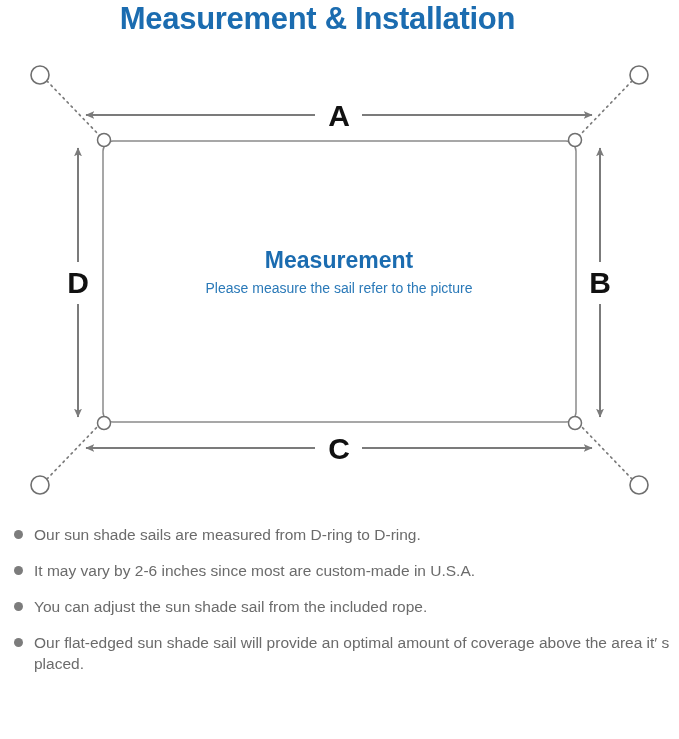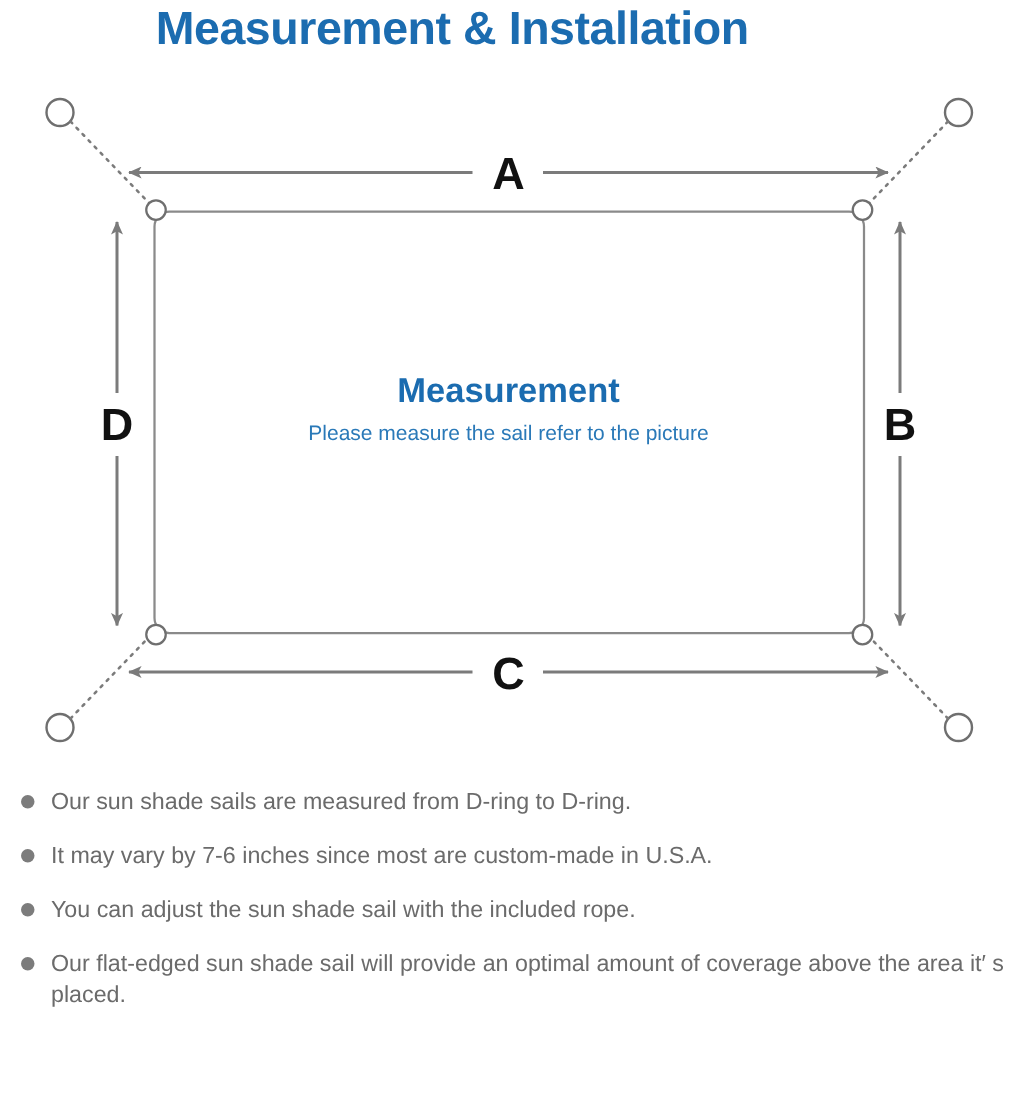--- a/index.html
+++ b/index.html
@@ -19,20 +19,21 @@
     position: absolute;
     top: 0px;
     left: 0;
     width: 603px;
     text-align: center;
     font-size: 31px;
     font-weight: bold;
     color: #1b6cb0;
     letter-spacing: -0.3px;
     line-height: 38px;
+    padding-left: 16px;
   }
 
   #diagram-wrap {
     position: absolute;
     top: 44px;
     left: 0;
     width: 679px;
     height: 470px;
   }
   #diagram-svg {
@@ -141,23 +142,23 @@
   </svg>
 </div>
 
 <ul id="notes-list">
   <li class="note-item">
     <span class="note-bullet"></span>
     <span>Our sun shade sails are measured from D-ring to D-ring.</span>
   </li>
   <li class="note-item">
     <span class="note-bullet"></span>
-    <span>It may vary by 7-6 inches since most are custom-made in U.S.A.</span>
+    <span>It may vary by 2-6 inches since most are custom-made in U.S.A.</span>
   </li>
   <li class="note-item">
     <span class="note-bullet"></span>
-    <span>You can adjust the sun shade sail with the included rope.</span>
+    <span>You can adjust the sun shade sail from the included rope.</span>
   </li>
   <li class="note-item">
     <span class="note-bullet"></span>
     <span>Our flat-edged sun shade sail will provide an optimal amount of coverage above the area it′ s placed.</span>
   </li>
 </ul>
 
 </body></html>

